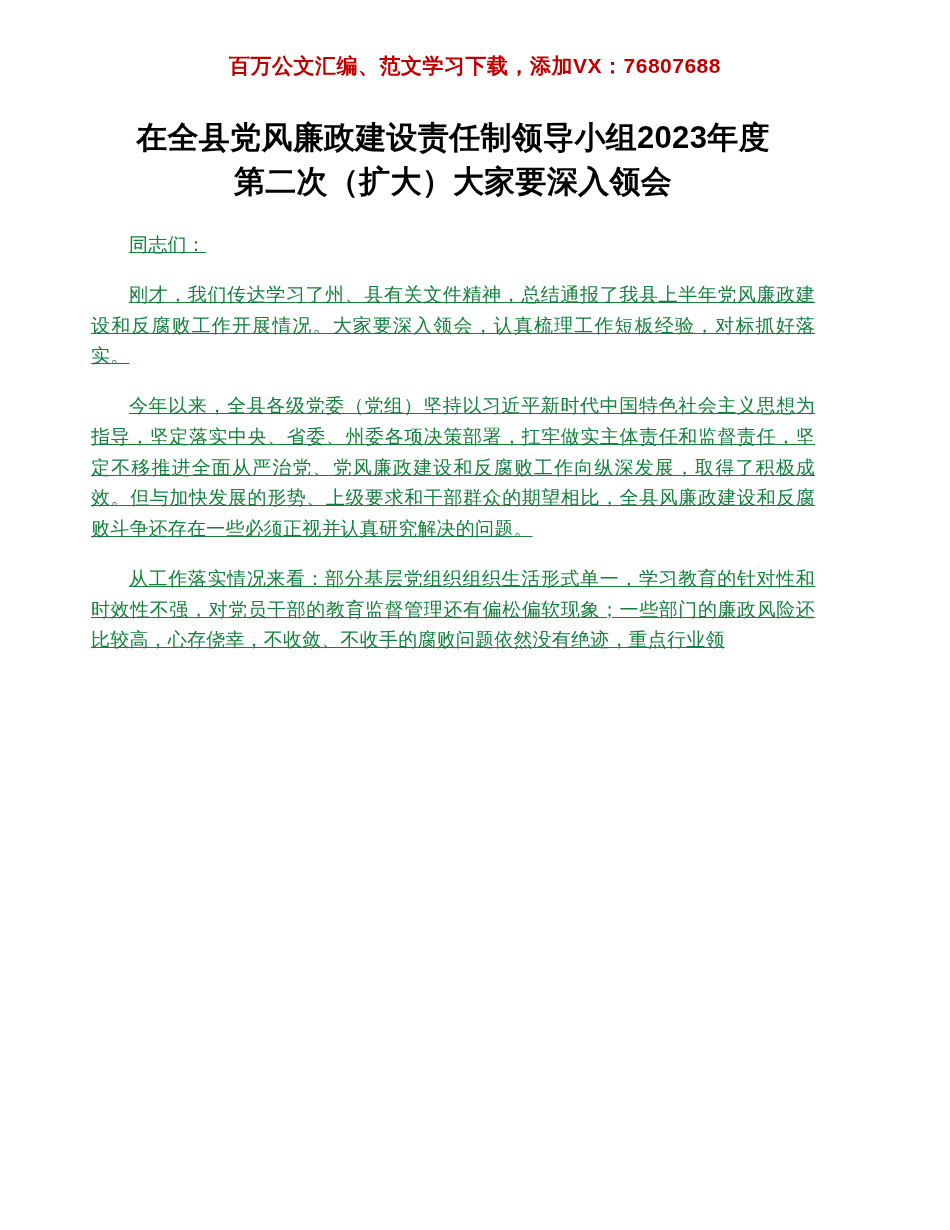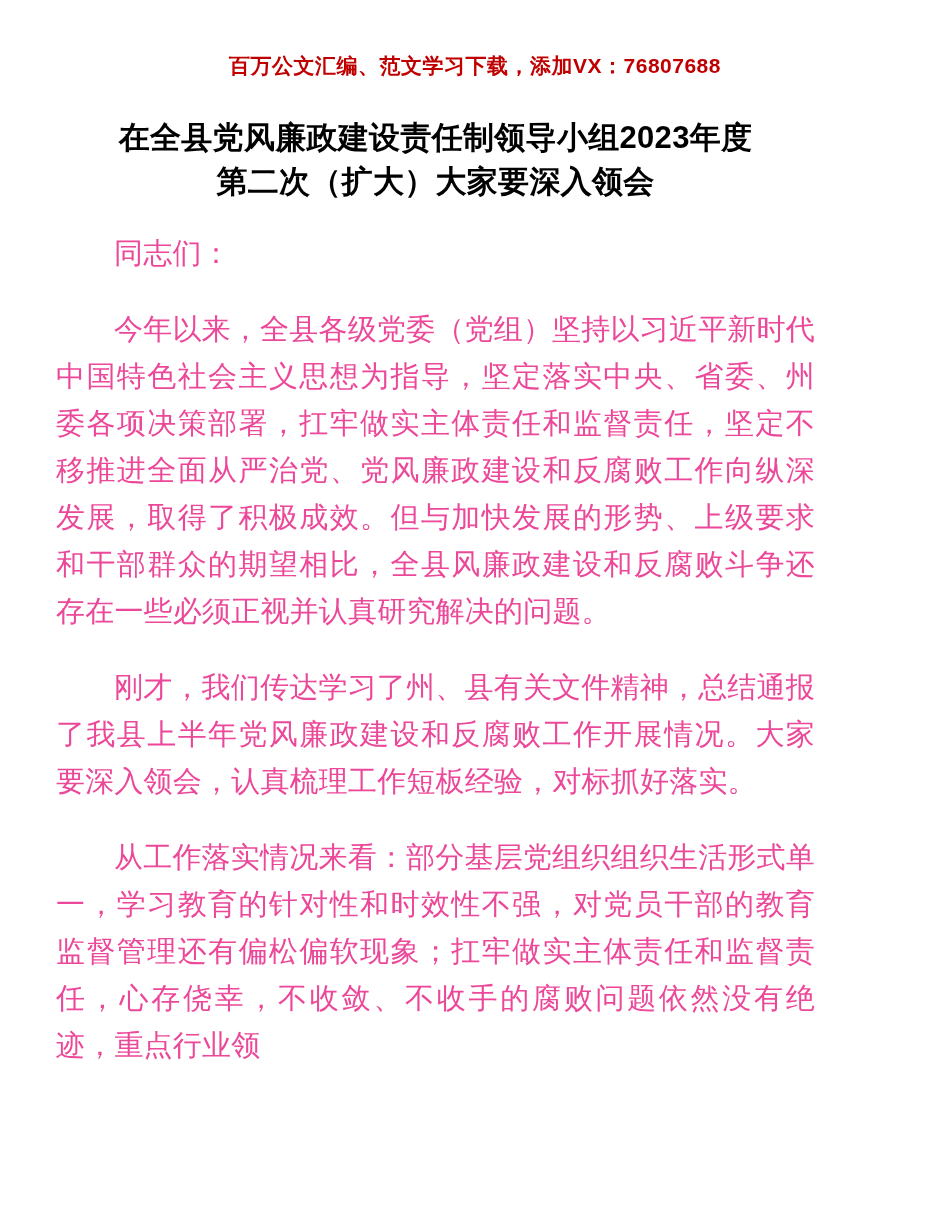--- a/index.html
+++ b/index.html
@@ -26,43 +26,44 @@
     width: 100%;
     text-align: center;
     padding-top: 52px;
     font-size: 21px;
     font-weight: bold;
     color: #c00000;
     letter-spacing: 0.5px;
     font-family: "Liberation Sans", sans-serif;
   }
   .doc-body {
-    padding: 0 135px 0 56px;
+    padding: 0 135px 0 91px;
     box-sizing: border-box;
   }
   .doc-title {
     margin-top: 36px;
     font-size: 31px;
     font-weight: bold;
     line-height: 1.42;
     text-align: center;
     letter-spacing: 0.3px;
     color: #000000;
   }
   .doc-title .title-line {
     display: block;
   }
   .para {
-    font-size: 29px;
+    font-size: 19px;
     line-height: 1.62;
     text-align: justify;
     text-justify: inter-ideograph;
     margin-top: 19px;
     letter-spacing: 0.2px;
-    color: #ec4899;
+    color: #15803d;
+    text-decoration: underline;
   }
   .para.indent {
     text-indent: 2em;
   }
   .para.salutation {
     text-indent: 2em;
     margin-top: 26px;
   }
 </style>
 </head>
@@ -74,18 +75,18 @@
 
   <div class="doc-body">
 
     <div class="doc-title">
       <span class="title-line">在全县党风廉政建设责任制领导小组2023年度</span>
       <span class="title-line">第二次（扩大）大家要深入领会</span>
     </div>
 
     <p class="para salutation">同志们：</p>
 
+    <p class="para indent">刚才，我们传达学习了州、县有关文件精神，总结通报了我县上半年党风廉政建设和反腐败工作开展情况。大家要深入领会，认真梳理工作短板经验，对标抓好落实。</p>
     <p class="para indent">今年以来，全县各级党委（党组）坚持以习近平新时代中国特色社会主义思想为指导，坚定落实中央、省委、州委各项决策部署，扛牢做实主体责任和监督责任，坚定不移推进全面从严治党、党风廉政建设和反腐败工作向纵深发展，取得了积极成效。但与加快发展的形势、上级要求和干部群众的期望相比，全县风廉政建设和反腐败斗争还存在一些必须正视并认真研究解决的问题。</p>
-    <p class="para indent">刚才，我们传达学习了州、县有关文件精神，总结通报了我县上半年党风廉政建设和反腐败工作开展情况。大家要深入领会，认真梳理工作短板经验，对标抓好落实。</p>
-    <p class="para indent">从工作落实情况来看：部分基层党组织组织生活形式单一，学习教育的针对性和时效性不强，对党员干部的教育监督管理还有偏松偏软现象；扛牢做实主体责任和监督责任，心存侥幸，不收敛、不收手的腐败问题依然没有绝迹，重点行业领</p>
+    <p class="para indent">从工作落实情况来看：部分基层党组织组织生活形式单一，学习教育的针对性和时效性不强，对党员干部的教育监督管理还有偏松偏软现象；一些部门的廉政风险还比较高，心存侥幸，不收敛、不收手的腐败问题依然没有绝迹，重点行业领</p>
 
   </div>
 </div>
 
 </body></html>

